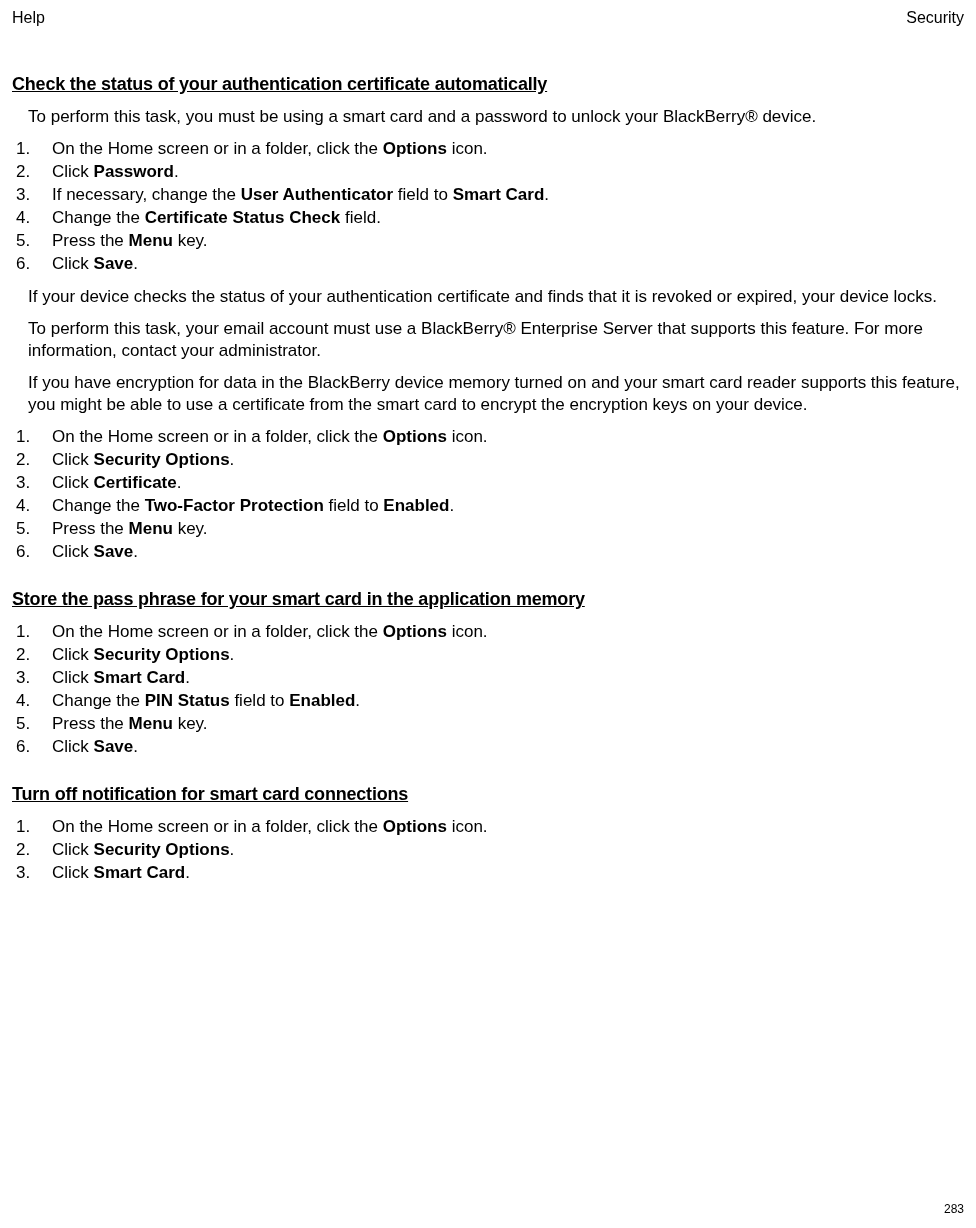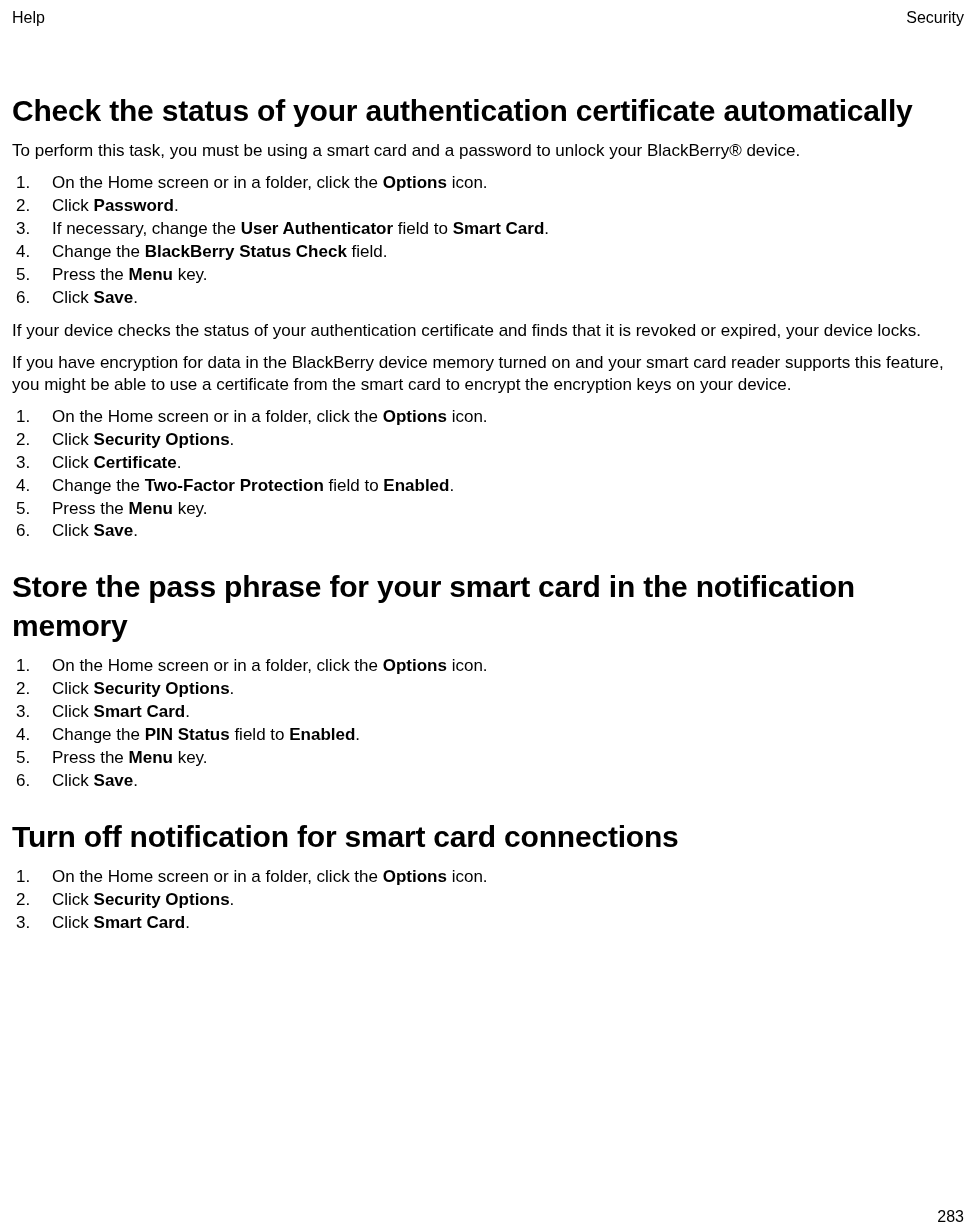--- a/index.html
+++ b/index.html
@@ -17,30 +17,31 @@
     width: 976px;
     min-height: 1228px;
     box-sizing: border-box;
     padding: 8px 12px 16px 12px;
     position: relative;
   }
   .header-row {
     display: flex;
     justify-content: space-between;
     font-size: 16px;
-    margin-bottom: 62px;
+    margin-bottom: 44px;
   }
   h2.section-title {
-    font-size: 30px;
+    font-size: 18px;
     font-weight: 700;
     margin: 24px 0 10px 0;
     letter-spacing: -0.2px;
+    text-decoration: underline;
   }
   p.para {
-    margin: 6px 0 10px 0;
+    margin: 6px 0 10px 16px;
   }
   ol.steps {
     margin: 10px 0 10px 0;
     padding-left: 0;
     list-style: none;
     counter-reset: step;
   }
   ol.steps > li {
     counter-increment: step;
     padding-left: 40px;
@@ -50,57 +51,58 @@
   }
   ol.steps > li::before {
     content: counter(step) ".";
     position: absolute;
     left: 4px;
     top: 0;
   }
   .bold { font-weight: 700; }
   .page-number {
     position: absolute;
-    bottom: 0;
+    bottom: 10px;
     right: 12px;
-    font-size: 16px;
+    font-size: 12px;
   }
 </style>
 </head>
 <body>
 
 <div class="page">
 
   <div class="header-row">
     <span>Help</span>
     <span>Security</span>
   </div>
 
   <div id="sections">
       <h2 class="section-title">Check the status of your authentication certificate automatically</h2>
       <p class="para">To perform this task, you must be using a smart card and a password to unlock your BlackBerry® device.</p>
       <ol class="steps">
         <li>On the Home screen or in a folder, click the <span class="bold">Options</span> icon.</li>
         <li>Click <span class="bold">Password</span>.</li>
         <li>If necessary, change the <span class="bold">User Authenticator</span> field to <span class="bold">Smart Card</span>.</li>
-        <li>Change the <span class="bold">BlackBerry Status Check</span> field.</li>
+        <li>Change the <span class="bold">Certificate Status Check</span> field.</li>
         <li>Press the <span class="bold">Menu</span> key.</li>
         <li>Click <span class="bold">Save</span>.</li>
       </ol>
       <p class="para">If your device checks the status of your authentication certificate and finds that it is revoked or expired, your device locks.</p>
+      <p class="para">To perform this task, your email account must use a BlackBerry® Enterprise Server that supports this feature. For more information, contact your administrator.</p>
       <p class="para">If you have encryption for data in the BlackBerry device memory turned on and your smart card reader supports this feature, you might be able to use a certificate from the smart card to encrypt the encryption keys on your device.</p>
       <ol class="steps">
         <li>On the Home screen or in a folder, click the <span class="bold">Options</span> icon.</li>
         <li>Click <span class="bold">Security Options</span>.</li>
         <li>Click <span class="bold">Certificate</span>.</li>
         <li>Change the <span class="bold">Two-Factor Protection</span> field to <span class="bold">Enabled</span>.</li>
         <li>Press the <span class="bold">Menu</span> key.</li>
         <li>Click <span class="bold">Save</span>.</li>
       </ol>
-      <h2 class="section-title">Store the pass phrase for your smart card in the notification memory</h2>
+      <h2 class="section-title">Store the pass phrase for your smart card in the application memory</h2>
       <ol class="steps">
         <li>On the Home screen or in a folder, click the <span class="bold">Options</span> icon.</li>
         <li>Click <span class="bold">Security Options</span>.</li>
         <li>Click <span class="bold">Smart Card</span>.</li>
         <li>Change the <span class="bold">PIN Status</span> field to <span class="bold">Enabled</span>.</li>
         <li>Press the <span class="bold">Menu</span> key.</li>
         <li>Click <span class="bold">Save</span>.</li>
       </ol>
       <h2 class="section-title">Turn off notification for smart card connections</h2>
       <ol class="steps">

